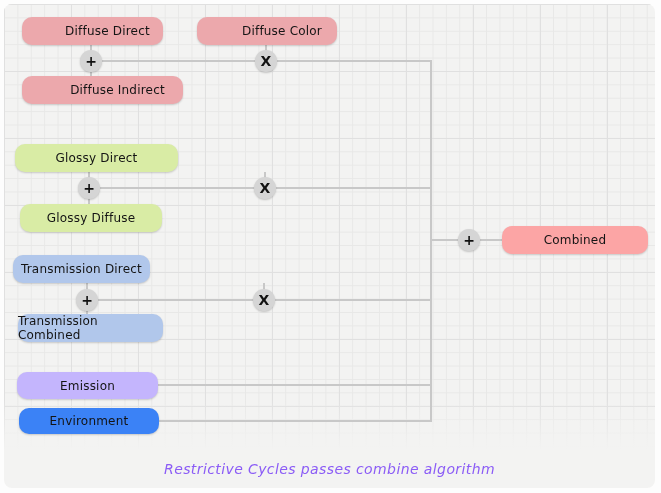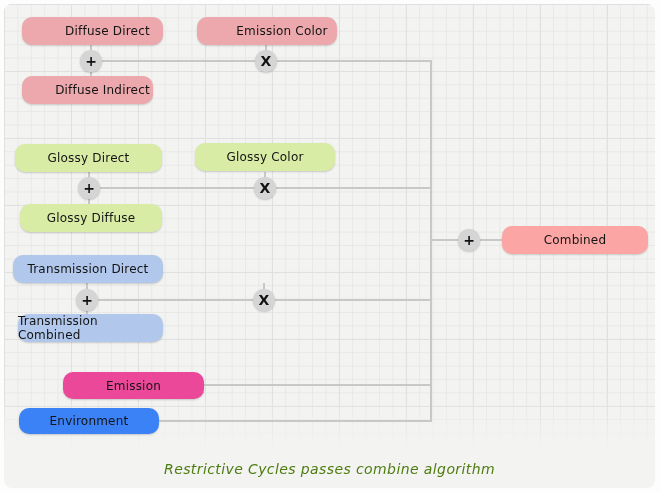--- a/index.html
+++ b/index.html
@@ -28,33 +28,33 @@
   .node{
     position:absolute;height:28px;border-radius:10px;
     display:flex;align-items:center;justify-content:center;
     font-size:12px;color:#141414;letter-spacing:.2px;
     box-shadow:0 1px 2px rgba(0,0,0,.18);
     box-sizing:border-box;
   }
   .pink{background:#eca8ac;padding-left:30px;}
   .green{background:#d9eca5;}
   .blue{background:#b1c7eb;}
-  .yellow{background:#ec4899;margin-left:46px;}
+  .yellow{background:#c4b5fd;}
   .orchid{background:#3b82f6;}
   .gray{background:#fca5a5;}
   .line{position:absolute;background:#c8c8c8;}
   .op{
     position:absolute;width:22px;height:22px;border-radius:50%;
     background:#d5d5d5;box-shadow:0 1px 2px rgba(0,0,0,.2);
     display:flex;align-items:center;justify-content:center;
     font-size:14px;font-weight:700;color:#111;line-height:1;
   }
   .caption{
     position:absolute;left:0;right:0;bottom:11px;text-align:center;
-    font-style:italic;font-size:14px;color:#4d7c0f;letter-spacing:.4px;
+    font-style:italic;font-size:14px;color:#8b5cf6;letter-spacing:.4px;
   }
 </style>
 </head>
 <body>
 
 <div class="panel">
   <div class="grid"></div>
   <div class="grid-fade"></div>
 
   <div class="line" style="left:86px;top:41px;width:2px;height:31px"></div>
@@ -70,32 +70,31 @@
   <div class="line" style="left:83px;top:295px;width:344px;height:2px"></div>
 
   <div class="line" style="left:154px;top:380px;width:273px;height:2px"></div>
   <div class="line" style="left:155px;top:416px;width:272px;height:2px"></div>
 
   <div class="line" style="left:426px;top:56px;width:2px;height:362px"></div>
 
   <div class="line" style="left:427px;top:235px;width:71px;height:2px"></div>
 
   <div class="node pink" style="left:18px;top:13px;width:141px">Diffuse Direct</div>
-  <div class="node pink" style="left:193px;top:13px;width:140px">Emission Color</div>
+  <div class="node pink" style="left:193px;top:13px;width:140px">Diffuse Color</div>
   <div class="op" style="left:76px;top:46px">+</div>
   <div class="op" style="left:251px;top:46px">X</div>
-  <div class="node pink" style="left:18px;top:72px;width:131px">Diffuse Indirect</div>
+  <div class="node pink" style="left:18px;top:72px;width:161px">Diffuse Indirect</div>
 
-  <div class="node green" style="left:11px;top:140px;width:147px">Glossy Direct</div>
-  <div class="node green" style="left:191px;top:139px;width:140px">Glossy Color</div>
+  <div class="node green" style="left:11px;top:140px;width:163px">Glossy Direct</div>
   <div class="op" style="left:74px;top:173px">+</div>
   <div class="op" style="left:250px;top:173px">X</div>
   <div class="node green" style="left:16px;top:200px;width:142px">Glossy Diffuse</div>
 
-  <div class="node blue" style="left:9px;top:251px;width:150px">Transmission Direct</div>
+  <div class="node blue" style="left:9px;top:251px;width:137px">Transmission Direct</div>
   <div class="op" style="left:72px;top:285px">+</div>
   <div class="op" style="left:249px;top:285px">X</div>
   <div class="node blue" style="left:14px;top:310px;width:145px">Transmission Combined</div>
 
   <div class="node yellow" style="left:13px;top:368px;width:141px;height:27px">Emission</div>
   <div class="node orchid" style="left:15px;top:404px;width:140px;height:26px">Environment</div>
 
   <div class="op" style="left:454px;top:225px">+</div>
   <div class="node gray" style="left:498px;top:222px;width:146px">Combined</div>
 

